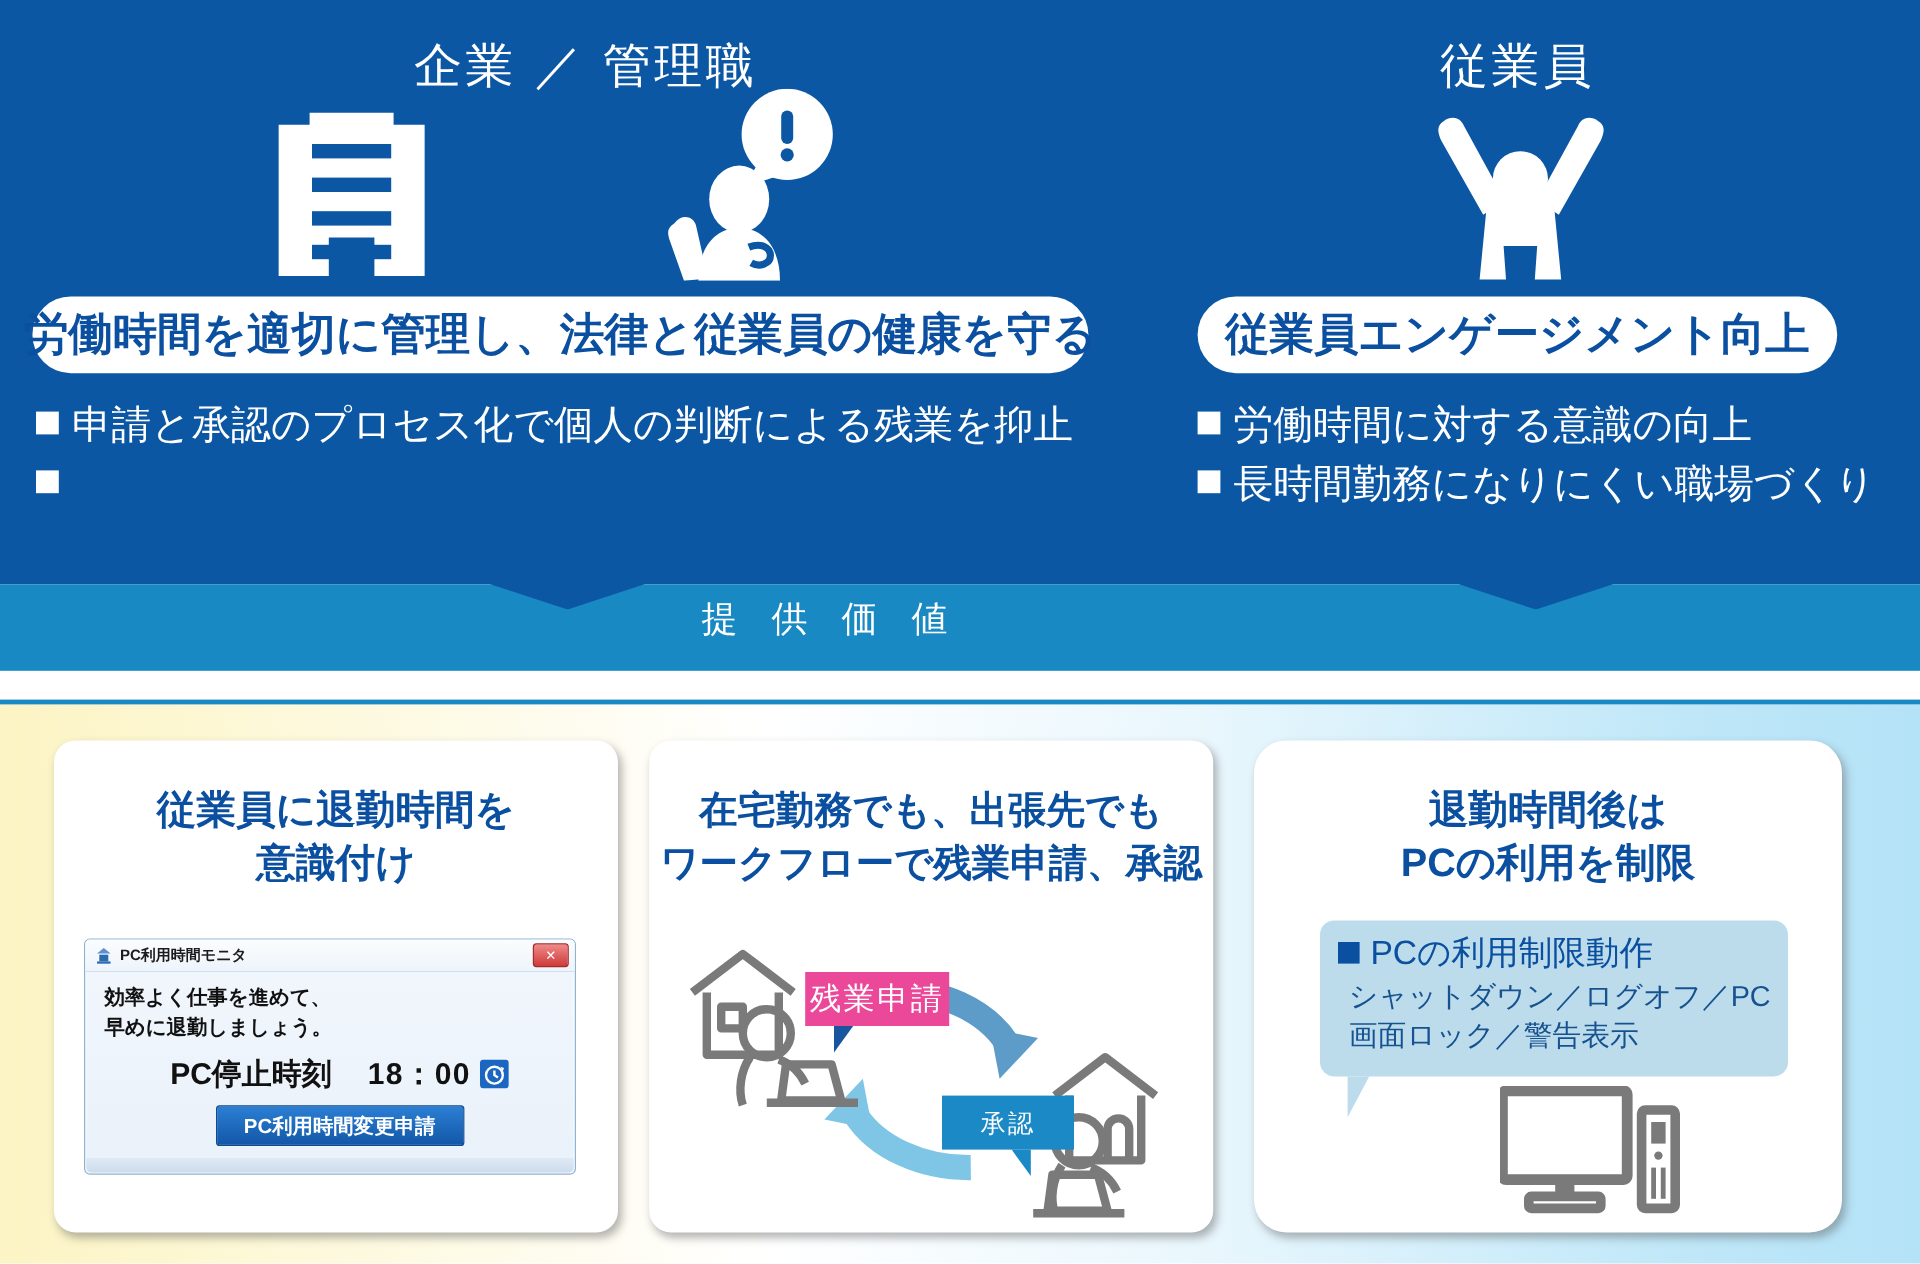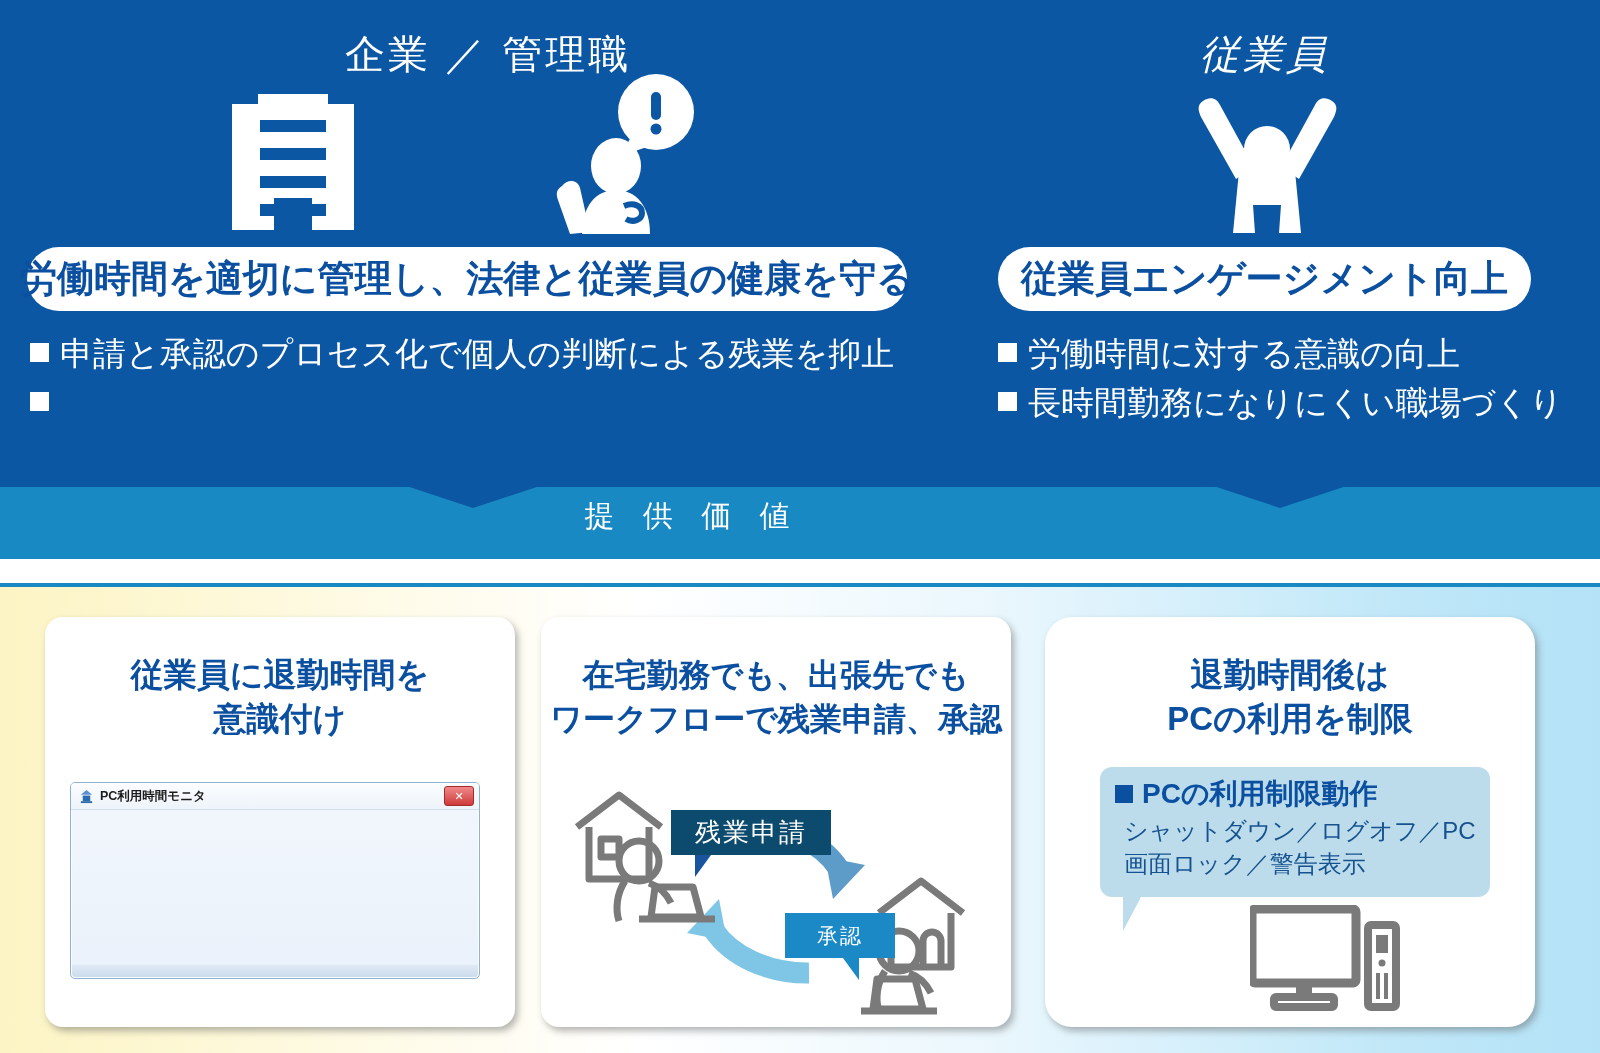--- a/index.html
+++ b/index.html
@@ -13,21 +13,21 @@
   
   .header{
     position:absolute;left:0;top:0;width:1600px;height:487px;
     background:#0B57A4;
   }
   .col-title{
     position:absolute;color:#ffffff;font-size:40px;letter-spacing:3px;
     white-space:nowrap;font-weight:400;
   }
   .col-title.left{left:345px;top:27px;}
-  .col-title.right{left:1200px;top:27px;font-style:italic;}
+  .col-title.right{left:1200px;top:27px;}
 
   
   .ico{position:absolute;}
   .building{left:232px;top:78px;width:122px;height:152px;}
   .manager{left:548px;top:74px;width:150px;height:160px;}
   .cheer{left:1195px;top:95px;width:145px;height:140px;}
 
   
   .pill{
     position:absolute;background:#ffffff;border-radius:60px;
@@ -121,34 +121,34 @@
     position:absolute;left:1px;right:1px;bottom:1px;height:12px;
     background:linear-gradient(#dfe9f4,#ccdcec);border-radius:0 0 4px 4px;
   }
 
   
   .wf{position:absolute;left:6px;top:148px;width:458px;height:255px;}
   .wf-lbl{
     position:absolute;color:#ffffff;font-weight:normal;
     display:flex;align-items:center;justify-content:center;letter-spacing:2px;
   }
-  .wf-lbl.a{left:124px;top:45px;width:160px;height:45px;background:#0c4a6e;font-size:26px;}
+  .wf-lbl.a{left:124px;top:45px;width:120px;height:45px;background:#ec4899;font-size:26px;}
   .wf-lbl.b{left:238px;top:148px;width:110px;height:45px;background:#1B89C6;font-size:21px;}
   .wf-tail{position:absolute;width:0;height:0;}
   .wf-tail.a{left:148px;top:90px;border-left:16px solid #18559E;border-bottom:22px solid transparent;}
   .wf-tail.b{left:296px;top:193px;border-right:16px solid #1B89C6;border-bottom:22px solid transparent;}
 
   
   .c3-box{
     position:absolute;left:55px;top:150px;width:390px;height:130px;
     background:#bcdcec;border-radius:12px;padding:8px 0 0 10px;box-sizing:border-box;
   }
   .c3-hd{display:flex;align-items:flex-start;}
   .c3-sq{width:18px;height:18px;background:#0B4FA0;margin:10px 9px 0 5px;flex:none;}
-  .c3-hd-tx{font-size:28px;font-weight:bold;color:#0B4FA0;white-space:nowrap;}
+  .c3-hd-tx{font-size:28px;font-weight:normal;color:#0B4FA0;white-space:nowrap;}
   .c3-sub{font-size:24px;color:#16528f;line-height:33px;margin:1px 0 0 14px;white-space:pre-line;}
   .c3-tail{position:absolute;left:78px;top:280px;width:0;height:0;
     border-left:18px solid #bcdcec;border-bottom:34px solid transparent;}
   .pcimg{position:absolute;left:205px;top:288px;width:150px;height:110px;}
 </style>
 </head>
 <body>
 
 <div id="stage">
 
@@ -236,20 +236,35 @@
       <div class="dlg">
         <div class="dlg-bar">
           <svg class="dlg-ico" viewBox="0 0 16 16">
             <path d="M8 1L2 6h12z" fill="#5b8fd0"></path>
             <rect x="4" y="7" width="8" height="6" fill="#2b6cb0"></rect>
             <rect x="2" y="13" width="12" height="2" fill="#2b6cb0"></rect>
           </svg>
           <span class="dlg-title">PC利用時間モニタ</span>
           <div class="dlg-close">✕</div>
         </div>
+        <div class="dlg-body">
+          <div class="dlg-msg">効率よく仕事を進めて、
+早めに退勤しましょう。</div>
+          <div class="dlg-time">
+            <span class="lbl">PC停止時刻</span>
+            <span class="val">18：00</span>
+            <svg class="clock" viewBox="0 0 24 24">
+              <rect width="24" height="24" rx="3" fill="#1a66c0"></rect>
+              <circle cx="12" cy="13" r="7" fill="none" stroke="#ffffff" stroke-width="2"></circle>
+              <path d="M12 9v4l3 2" stroke="#ffffff" stroke-width="2" fill="none"></path>
+              <path d="M17 6l3 1-1 3z" fill="#ffffff"></path>
+            </svg>
+          </div>
+          <div class="dlg-btn">PC利用時間変更申請</div>
+        </div>
         <div class="dlg-foot"></div>
       </div>
     </div>
 
     <div class="card c2">
       <div class="card-title">在宅勤務でも、出張先でも
 ワークフローで残業申請、承認</div>
 
       <div class="wf">
         <svg viewBox="0 0 458 255" width="458" height="255">

